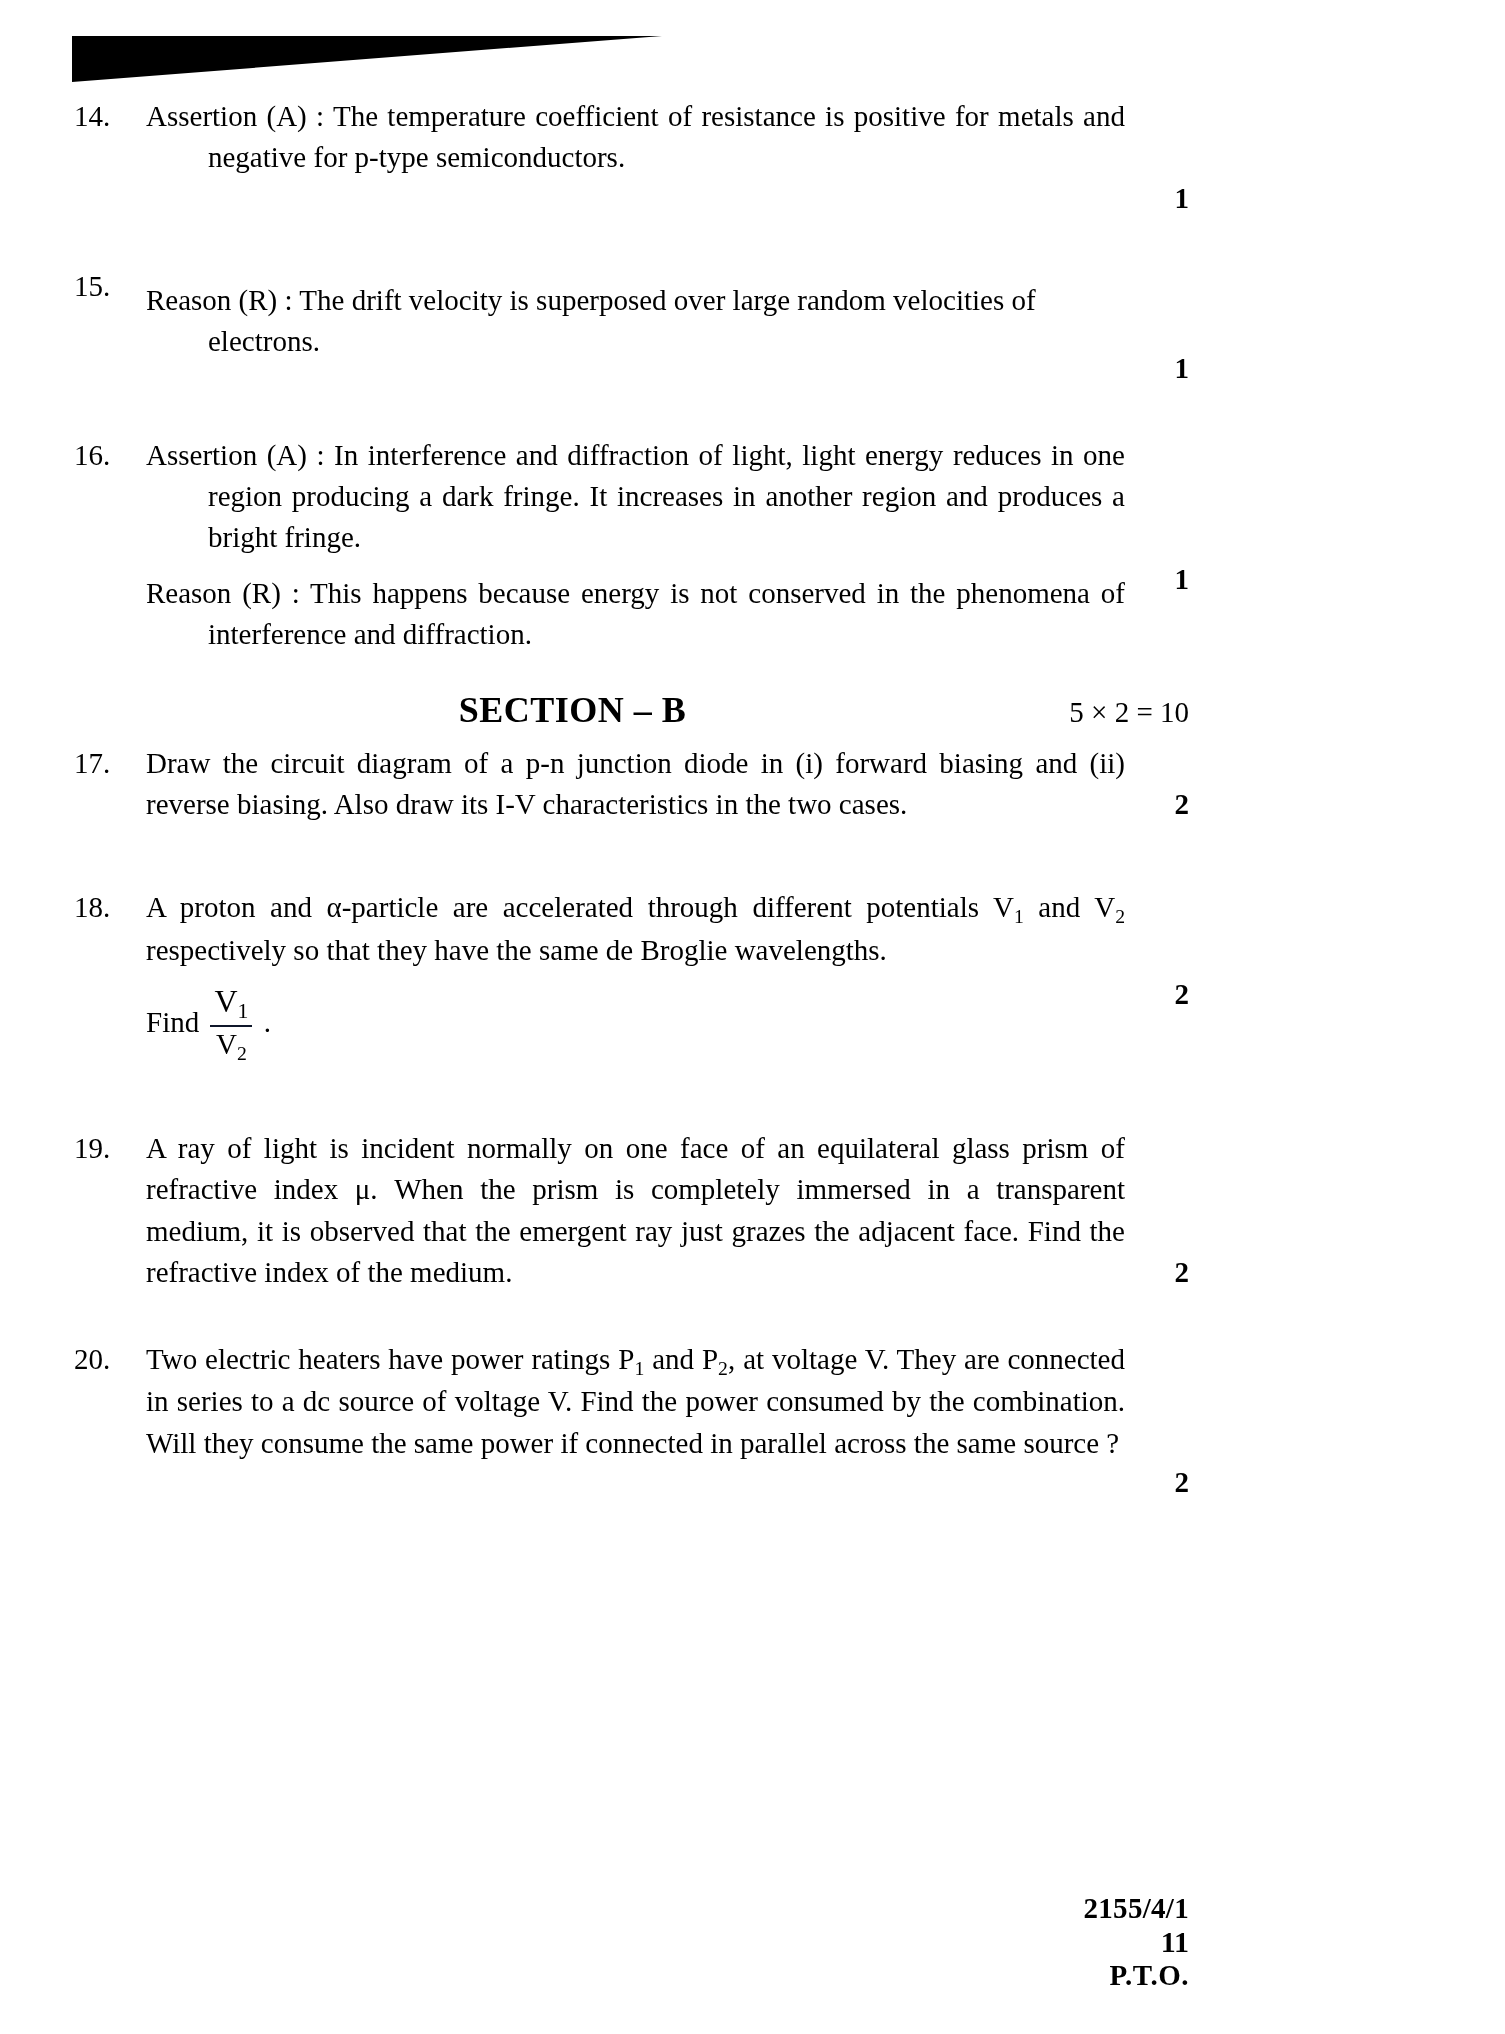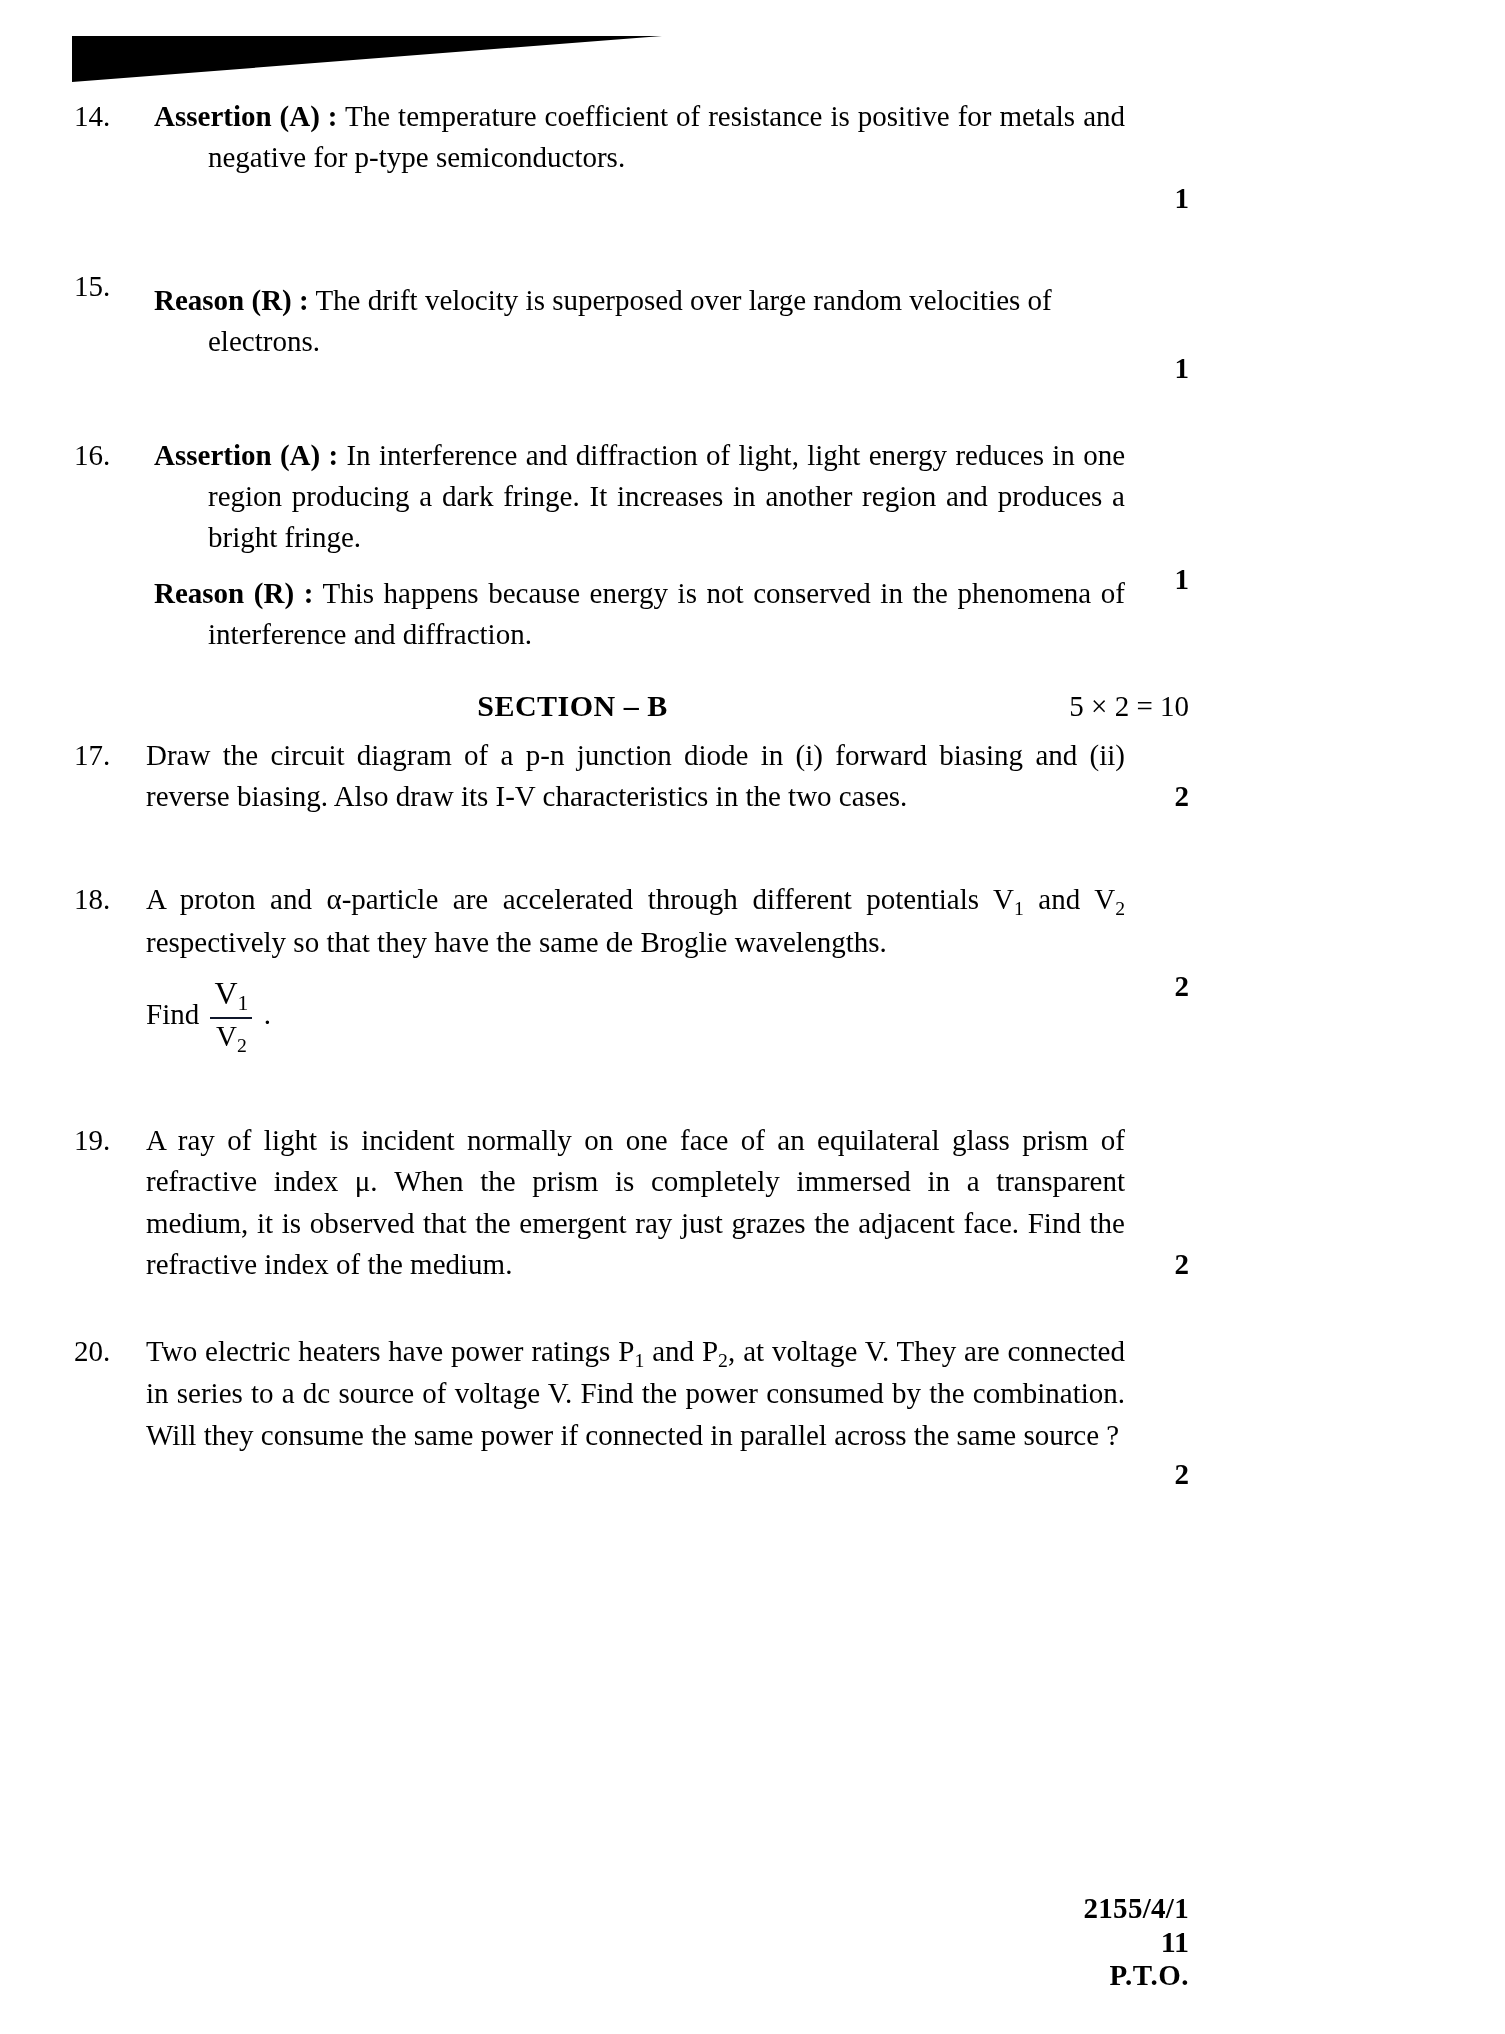--- a/index.html
+++ b/index.html
@@ -67,38 +67,37 @@
   }
   .just {
     text-align: justify;
     text-align-last: left;
   }
   .hang {
     padding-left: 62px;
     text-indent: -62px;
   }
   .lead {
-    font-weight: bold;
-    margin-left: 8px;
+    font-weight: normal;
   }
   .gap-lg { height: 46px; }
   .gap-sm { height: 14px; }
   .gap-xl { height: 62px; }
 
   .section-line {
     display: flex;
     align-items: baseline;
     margin: 34px 0 12px 0;
   }
   .section-spacer { width: 78px; flex: 0 0 78px; }
   .section-title {
     flex: 1 1 auto;
     text-align: center;
     font-weight: bold;
-    font-size: 30px;
+    font-size: 36px;
     letter-spacing: 0.5px;
   }
   .section-marks {
     flex: 0 0 190px;
     text-align: right;
     font-weight: normal;
     font-size: 29px;
   }
 
   

